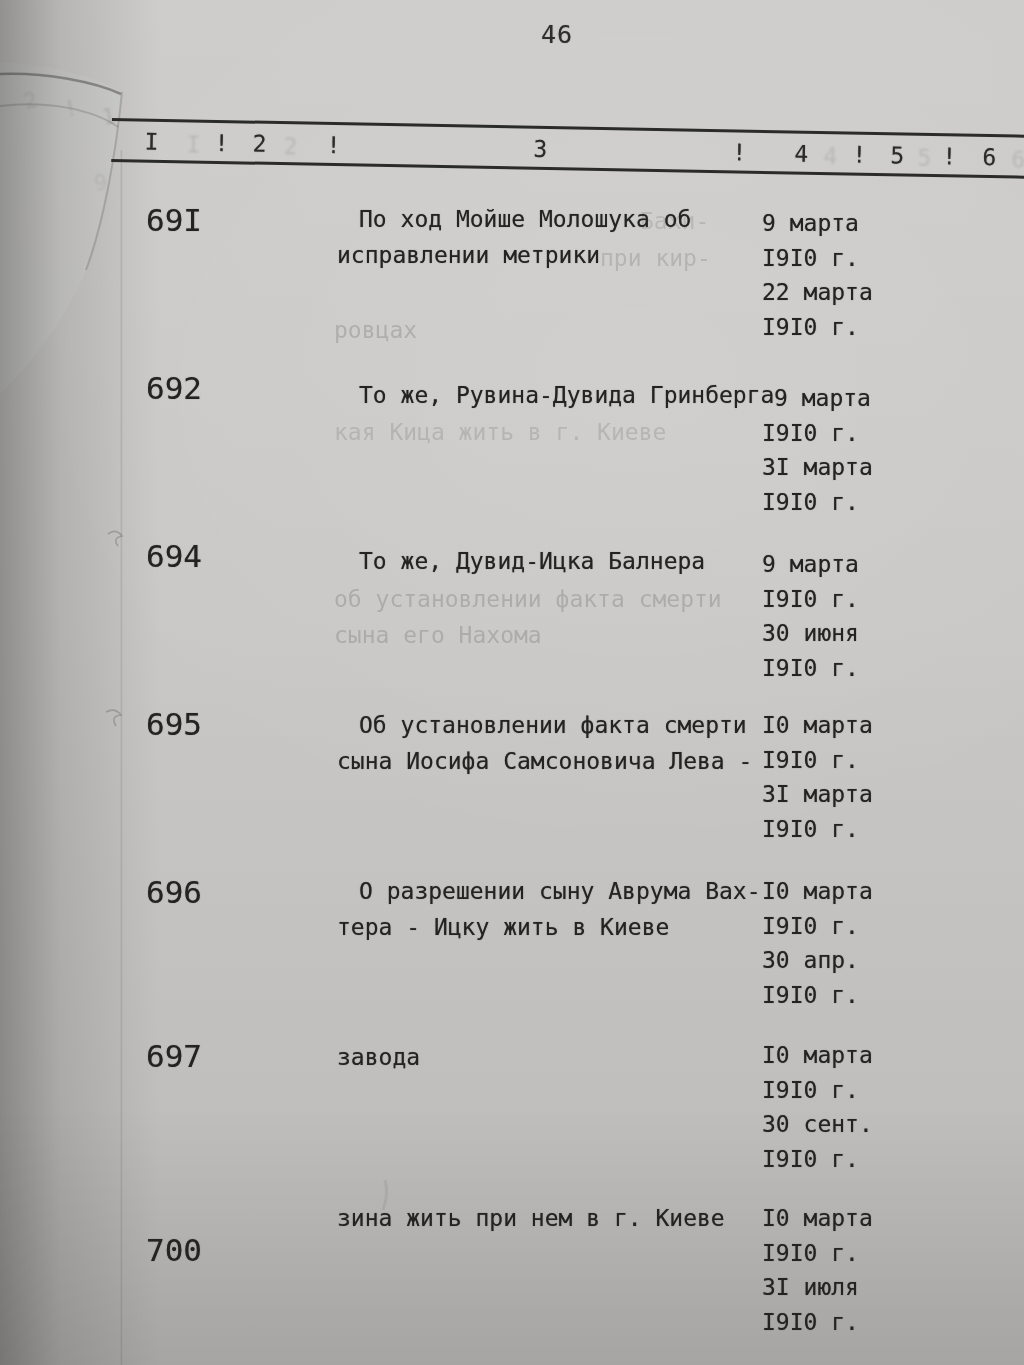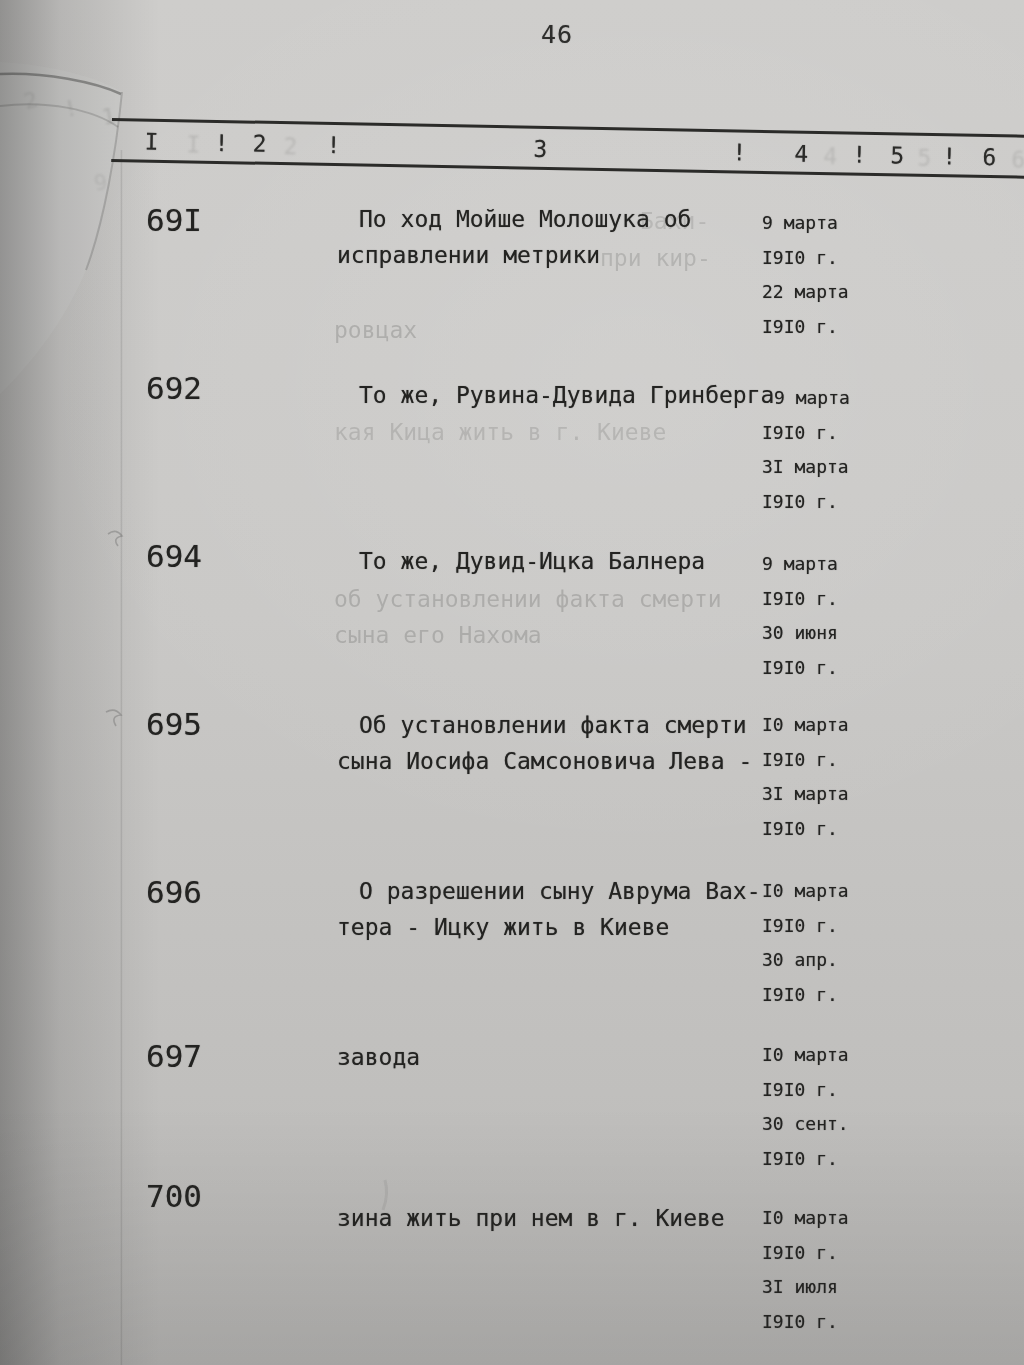--- a/index.html
+++ b/index.html
@@ -59,21 +59,21 @@
     text-shadow:0 0 1px rgba(30,30,30,0.5);
   }
   .title{position:absolute;left:337px;}
   .title .tl{
     font-size:23px;line-height:35.5px;white-space:nowrap;
     text-shadow:0 0 1px rgba(30,30,30,0.5);
   }
   .title .tl.indent{padding-left:22px;}
   .dates{position:absolute;left:762px;}
   .dates .dl{
-    font-size:18px;line-height:34.5px;white-space:nowrap;
+    font-size:23px;line-height:34.5px;white-space:nowrap;
     text-shadow:0 0 1px rgba(30,30,30,0.5);
   }
 
   
   .ghost{
     position:absolute;font-size:23px;color:#686866;white-space:nowrap;
     filter:blur(0.7px);
   }
   .cghost{
     position:absolute;font-size:22px;color:#7b7b79;opacity:0.30;
@@ -207,21 +207,21 @@
     </div>
     <div class="dates" style="top:1038px">
       <div class="dl">I0 марта</div>
       <div class="dl">I9I0 г.</div>
       <div class="dl">30 сент.</div>
       <div class="dl">I9I0 г.</div>
     </div>
   </div>
 
   <div>
-    <span class="num" style="top:1178px">700</span>
+    <span class="num" style="top:1232px">700</span>
     <div class="title" style="top:1201px">
       <div class="tl">зина жить при нем в г. Киеве</div>
     </div>
     <div class="dates" style="top:1201px">
       <div class="dl">I0 марта</div>
       <div class="dl">I9I0 г.</div>
       <div class="dl">ЗI июля</div>
       <div class="dl">I9I0 г.</div>
     </div>
   </div>

